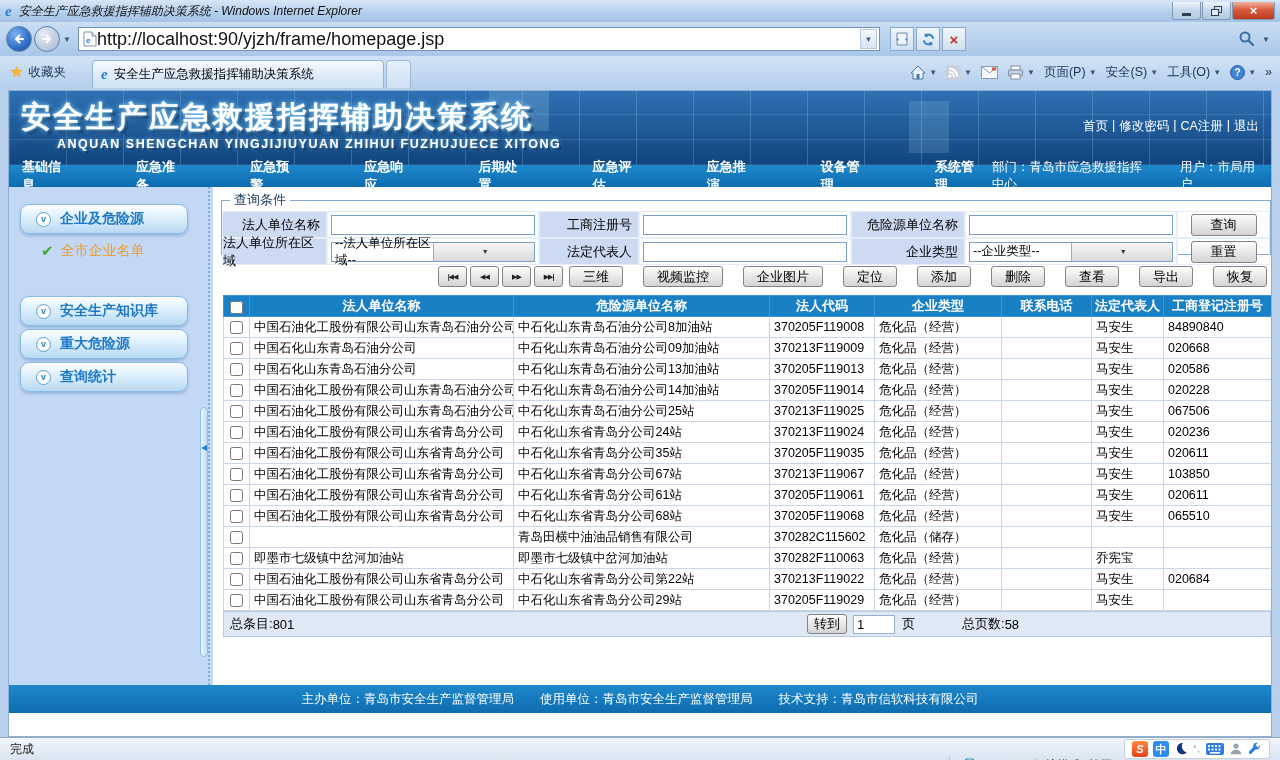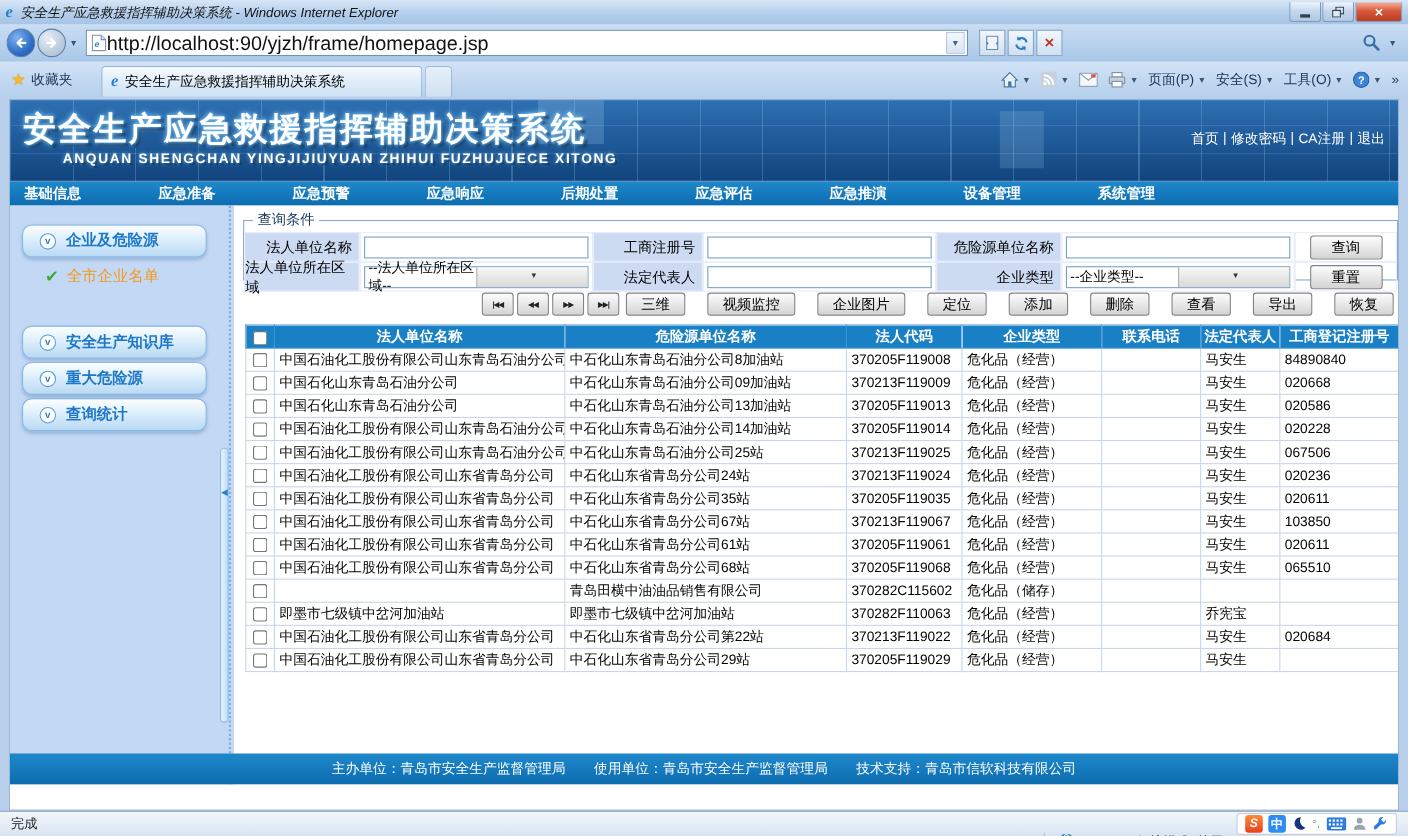--- a/index.html
+++ b/index.html
@@ -340,20 +340,24 @@
         <div class="menu-item">基础信息</div>
         <div class="menu-item">应急准备</div>
         <div class="menu-item">应急预警</div>
         <div class="menu-item">应急响应</div>
         <div class="menu-item">后期处置</div>
         <div class="menu-item">应急评估</div>
         <div class="menu-item">应急推演</div>
         <div class="menu-item">设备管理</div>
         <div class="menu-item">系统管理</div>
       </div>
+    <div class="menu-right">
+      <span>部门：青岛市应急救援指挥中心</span>
+      <span>用户：市局用户</span>
+    </div>
   </div>
 
   <div class="main">
 
     <div class="sidebar">
       <div class="side-btn">
         <span class="v-icon">v</span>
         <span>企业及危险源</span>
       </div>
       <div class="side-link">
@@ -607,20 +611,35 @@
               <td>中石化山东省青岛分公司29站</td>
               <td>370205F119029</td>
               <td>危化品（经营）</td>
               <td></td>
               <td>马安生</td>
               <td></td>
             </tr>
           </tbody>
       </table>
 
+      <div class="pagination">
+        <div class="pag-abs pag-total">
+          <span>总条目:</span>
+            <span>801</span>
+        </div>
+        <div class="pag-abs pag-goto">
+          <button class="goto-btn">转到</button>
+        </div>
+        <input class="page-input" type="text" value="1" style="">
+        <div class="pag-abs pag-unit">页</div>
+        <div class="pag-abs pag-pages">
+          <span>总页数:</span>
+            <span>58</span>
+        </div>
+      </div>
 
     </div>
 
     <div class="footer">
       <span>主办单位：青岛市安全生产监督管理局</span>
       <span>使用单位：青岛市安全生产监督管理局</span>
       <span>技术支持：青岛市信软科技有限公司</span>
     </div>
 
   </div>

